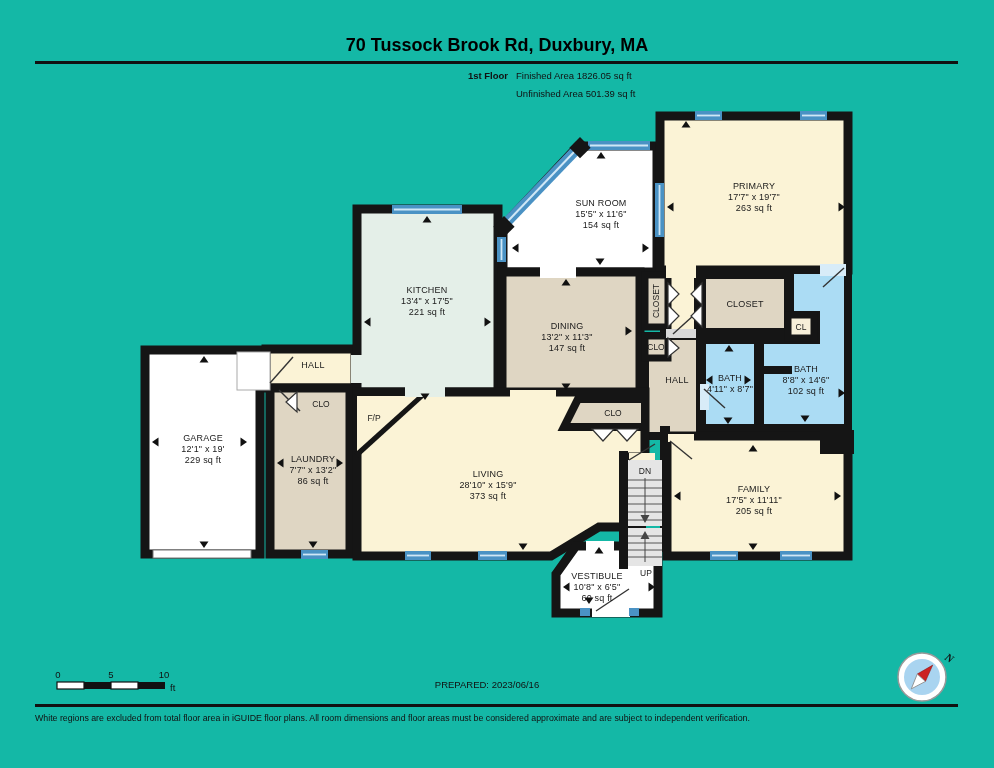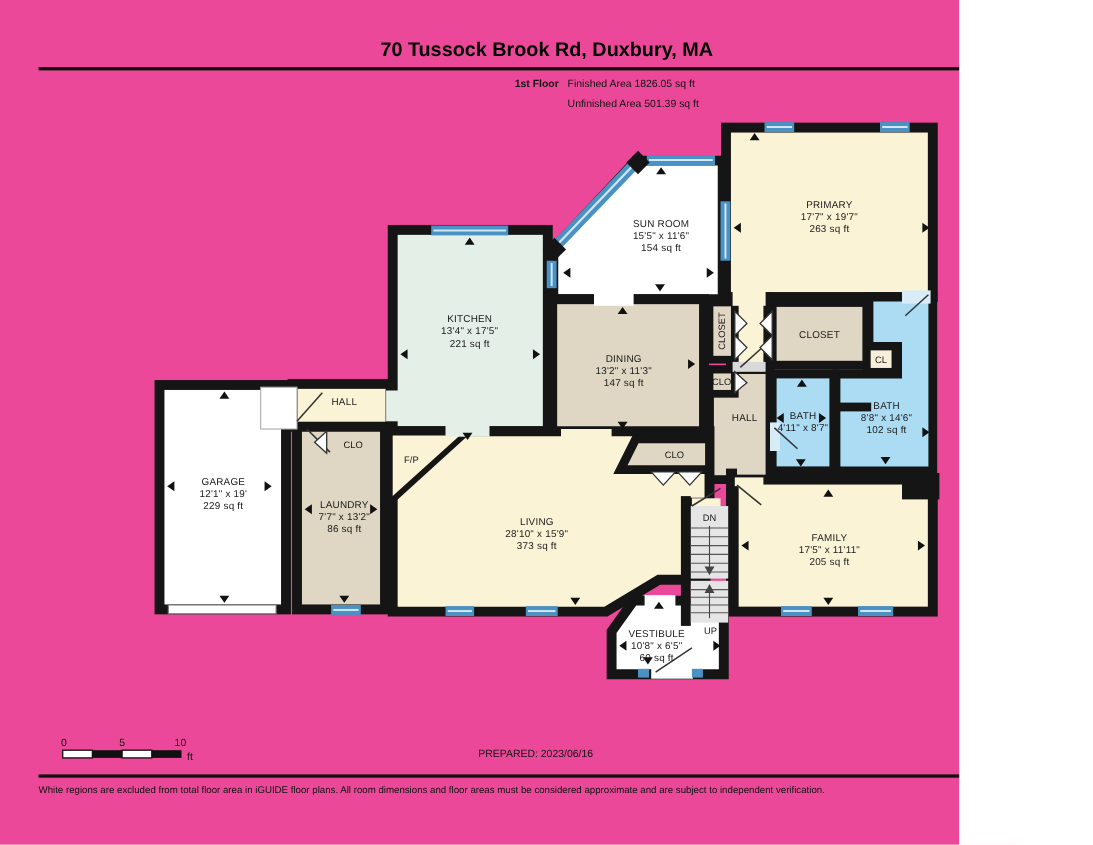--- a/index.html
+++ b/index.html
@@ -1,16 +1,16 @@
 <!DOCTYPE html>
 <html><head>
 <meta charset="utf-8">
 <style>
   html,body{margin:0;padding:0;background:#fff;}
-  #stage{position:relative;width:872px;height:768px;background:#ec4899;overflow:hidden;
+  #stage{position:relative;width:994px;height:768px;background:#14b8a6;overflow:hidden;
          font-family:"Liberation Sans",sans-serif;}
   svg{position:absolute;top:0;left:0;}
   .room{stroke:#151515;stroke-width:9;stroke-linejoin:miter;}
   .sw8{stroke-width:8;} .sw7{stroke-width:7;}
   .wall{fill:#151515;}
   .door{stroke:#333;stroke-width:1.4;fill:none;}
   .v{fill:#ffffff;stroke:#333;stroke-width:1.2;}
   .win{fill:#4A92C4;}
   .winline{stroke:#CFE7F6;stroke-width:1.8;}
   .arr{fill:#111;}

